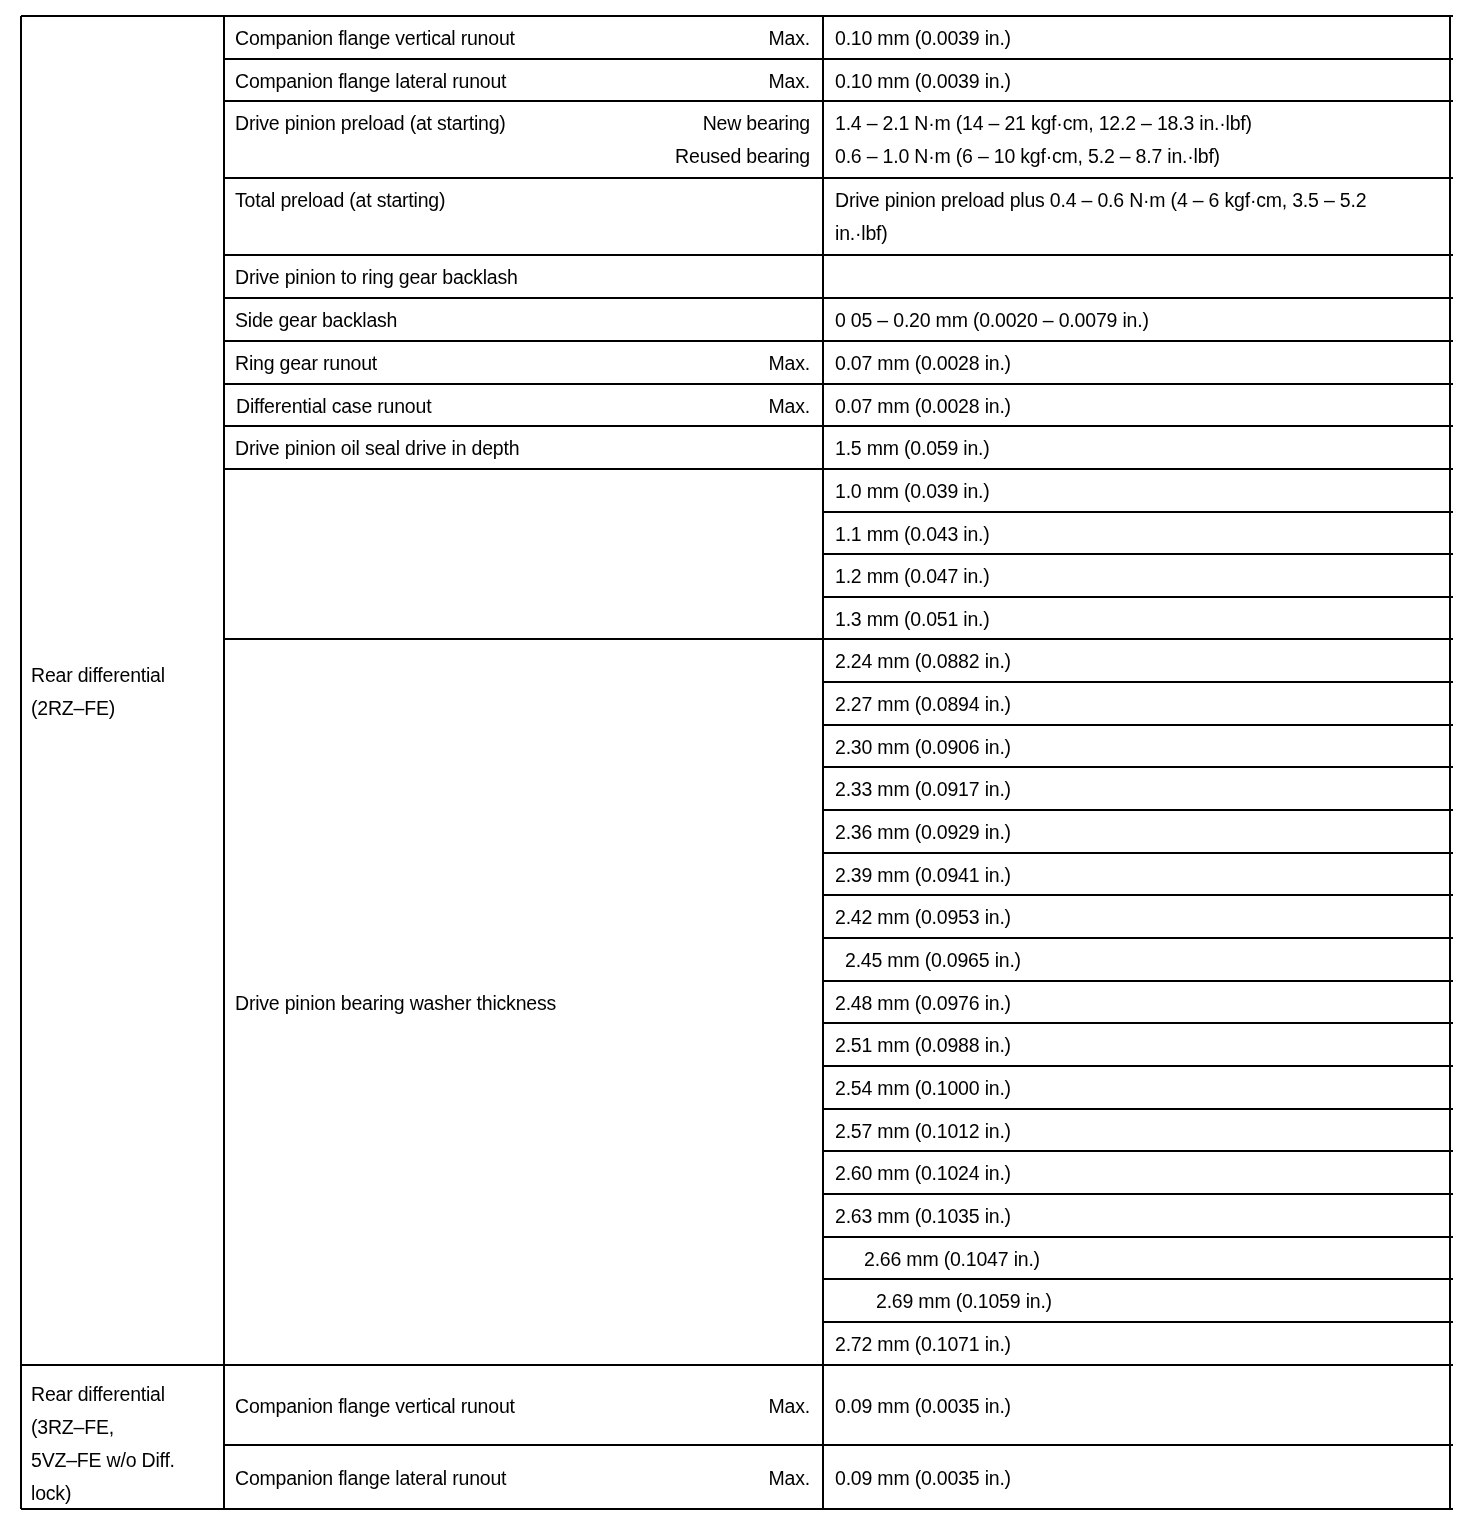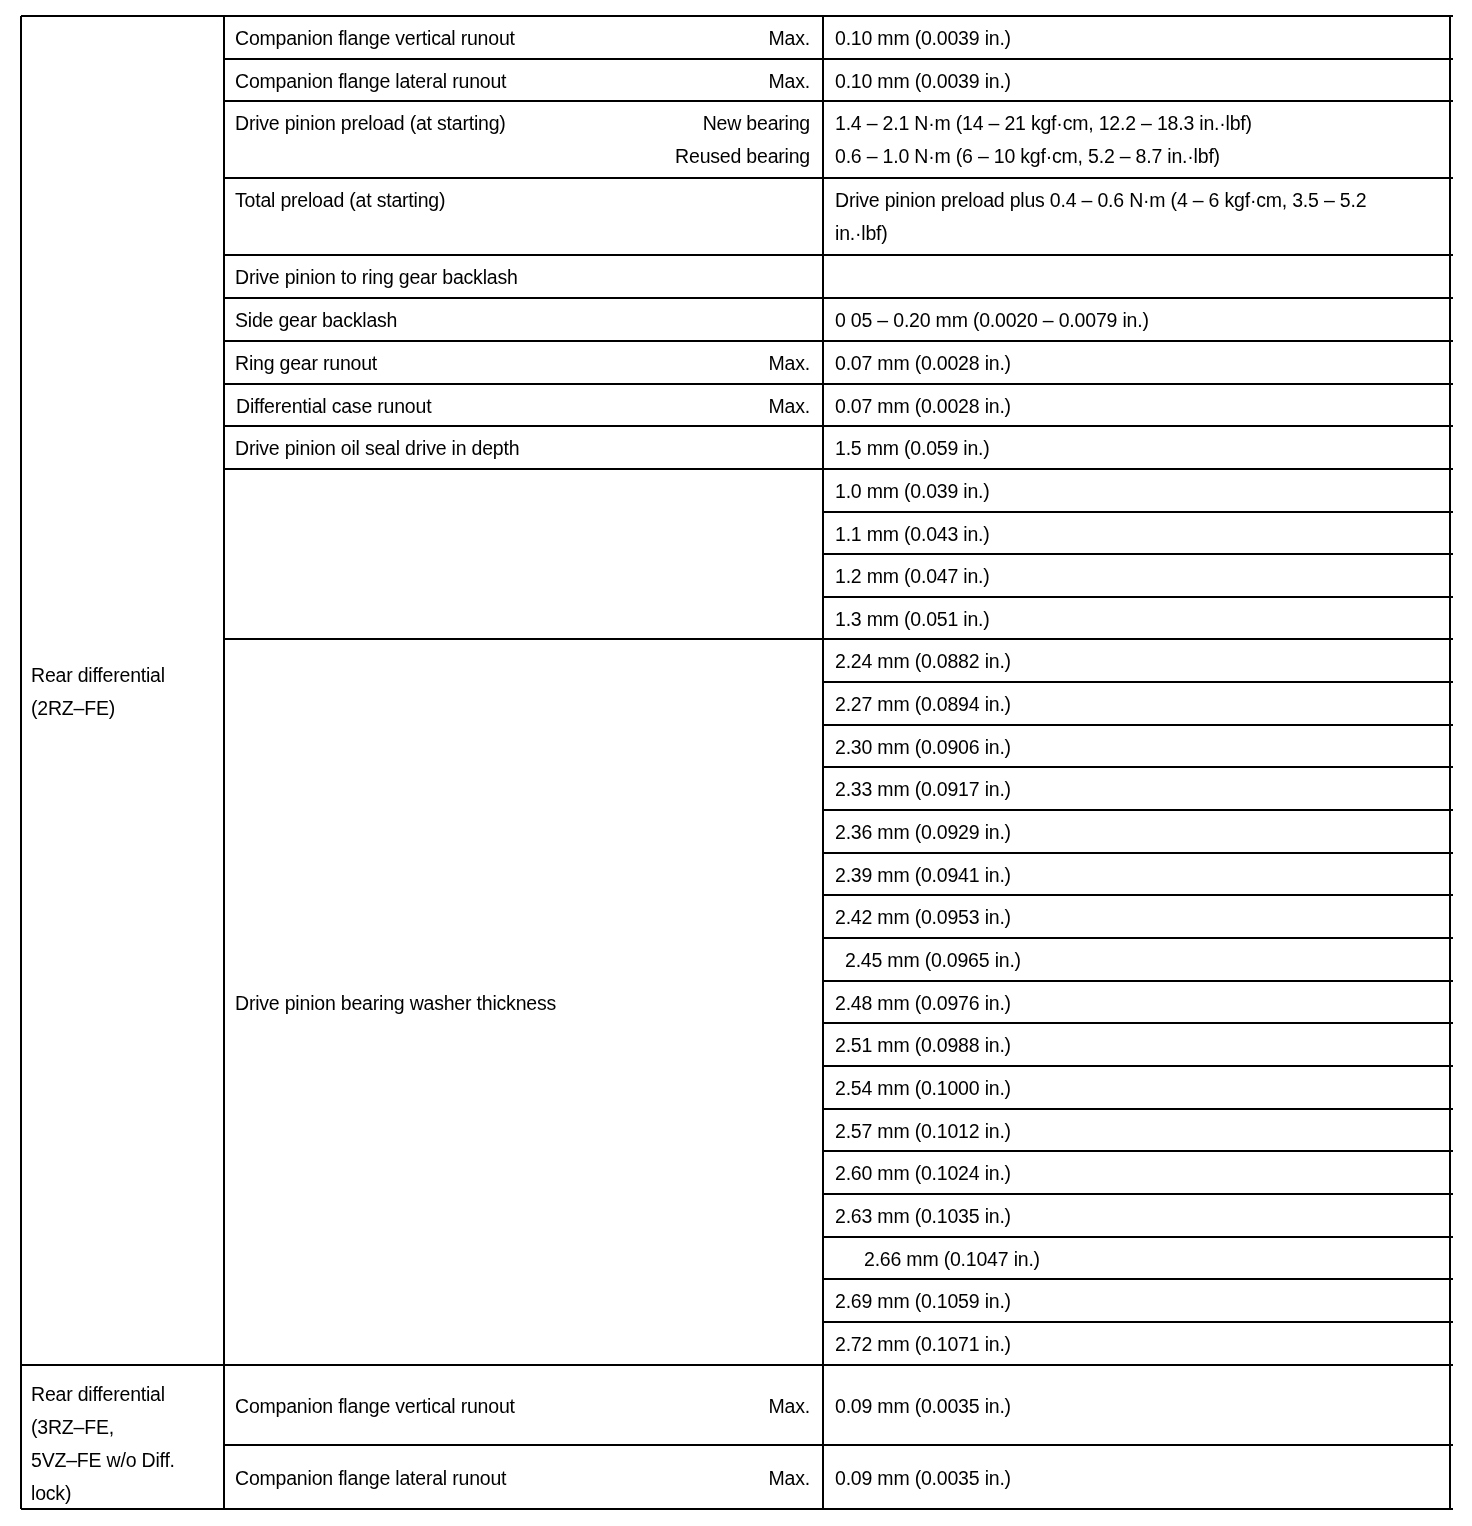--- a/index.html
+++ b/index.html
@@ -93,21 +93,21 @@
     <div class="txt" style="top: 1072px; left: 835px;">2.54 mm (0.1000 in.)</div>
     <div class="line" style="left: 823px; top: 1107.75px; width: 629.5px; height: 2.5px;"></div>
     <div class="txt" style="top: 1114.5px; left: 835px;">2.57 mm (0.1012 in.)</div>
     <div class="line" style="left: 823px; top: 1149.75px; width: 629.5px; height: 2.5px;"></div>
     <div class="txt" style="top: 1157px; left: 835px;">2.60 mm (0.1024 in.)</div>
     <div class="line" style="left: 823px; top: 1192.75px; width: 629.5px; height: 2.5px;"></div>
     <div class="txt" style="top: 1200px; left: 835px;">2.63 mm (0.1035 in.)</div>
     <div class="line" style="left: 823px; top: 1235.75px; width: 629.5px; height: 2.5px;"></div>
     <div class="txt" style="top: 1242.5px; left: 835px; margin-left: 29px;">2.66 mm (0.1047 in.)</div>
     <div class="line" style="left: 823px; top: 1277.75px; width: 629.5px; height: 2.5px;"></div>
-    <div class="txt" style="top: 1285px; left: 835px;">2.69 mm (0.1059 in.)</div>
+    <div class="txt" style="top: 1285px; left: 876px;">2.69 mm (0.1059 in.)</div>
     <div class="line" style="left: 823px; top: 1320.75px; width: 629.5px; height: 2.5px;"></div>
     <div class="txt" style="top: 1328px; left: 835px;">2.72 mm (0.1071 in.)</div>
     <div class="line" style="left: 224px; top: 1443.75px; width: 1228.5px; height: 2.5px;"></div>
     <div class="txt" style="top: 1389.5px; left: 235px;">Companion flange vertical runout</div>
     <div class="txt" style="top: 1389.5px; right: 662px; text-align: right;">Max.</div>
     <div class="txt" style="top: 1389.5px; left: 835px;">0.09 mm (0.0035 in.)</div>
     <div class="txt" style="top: 1461.5px; left: 235px;">Companion flange lateral runout</div>
     <div class="txt" style="top: 1461.5px; right: 662px; text-align: right;">Max.</div>
     <div class="txt" style="top: 1461.5px; left: 835px;">0.09 mm (0.0035 in.)</div>
   </div>

